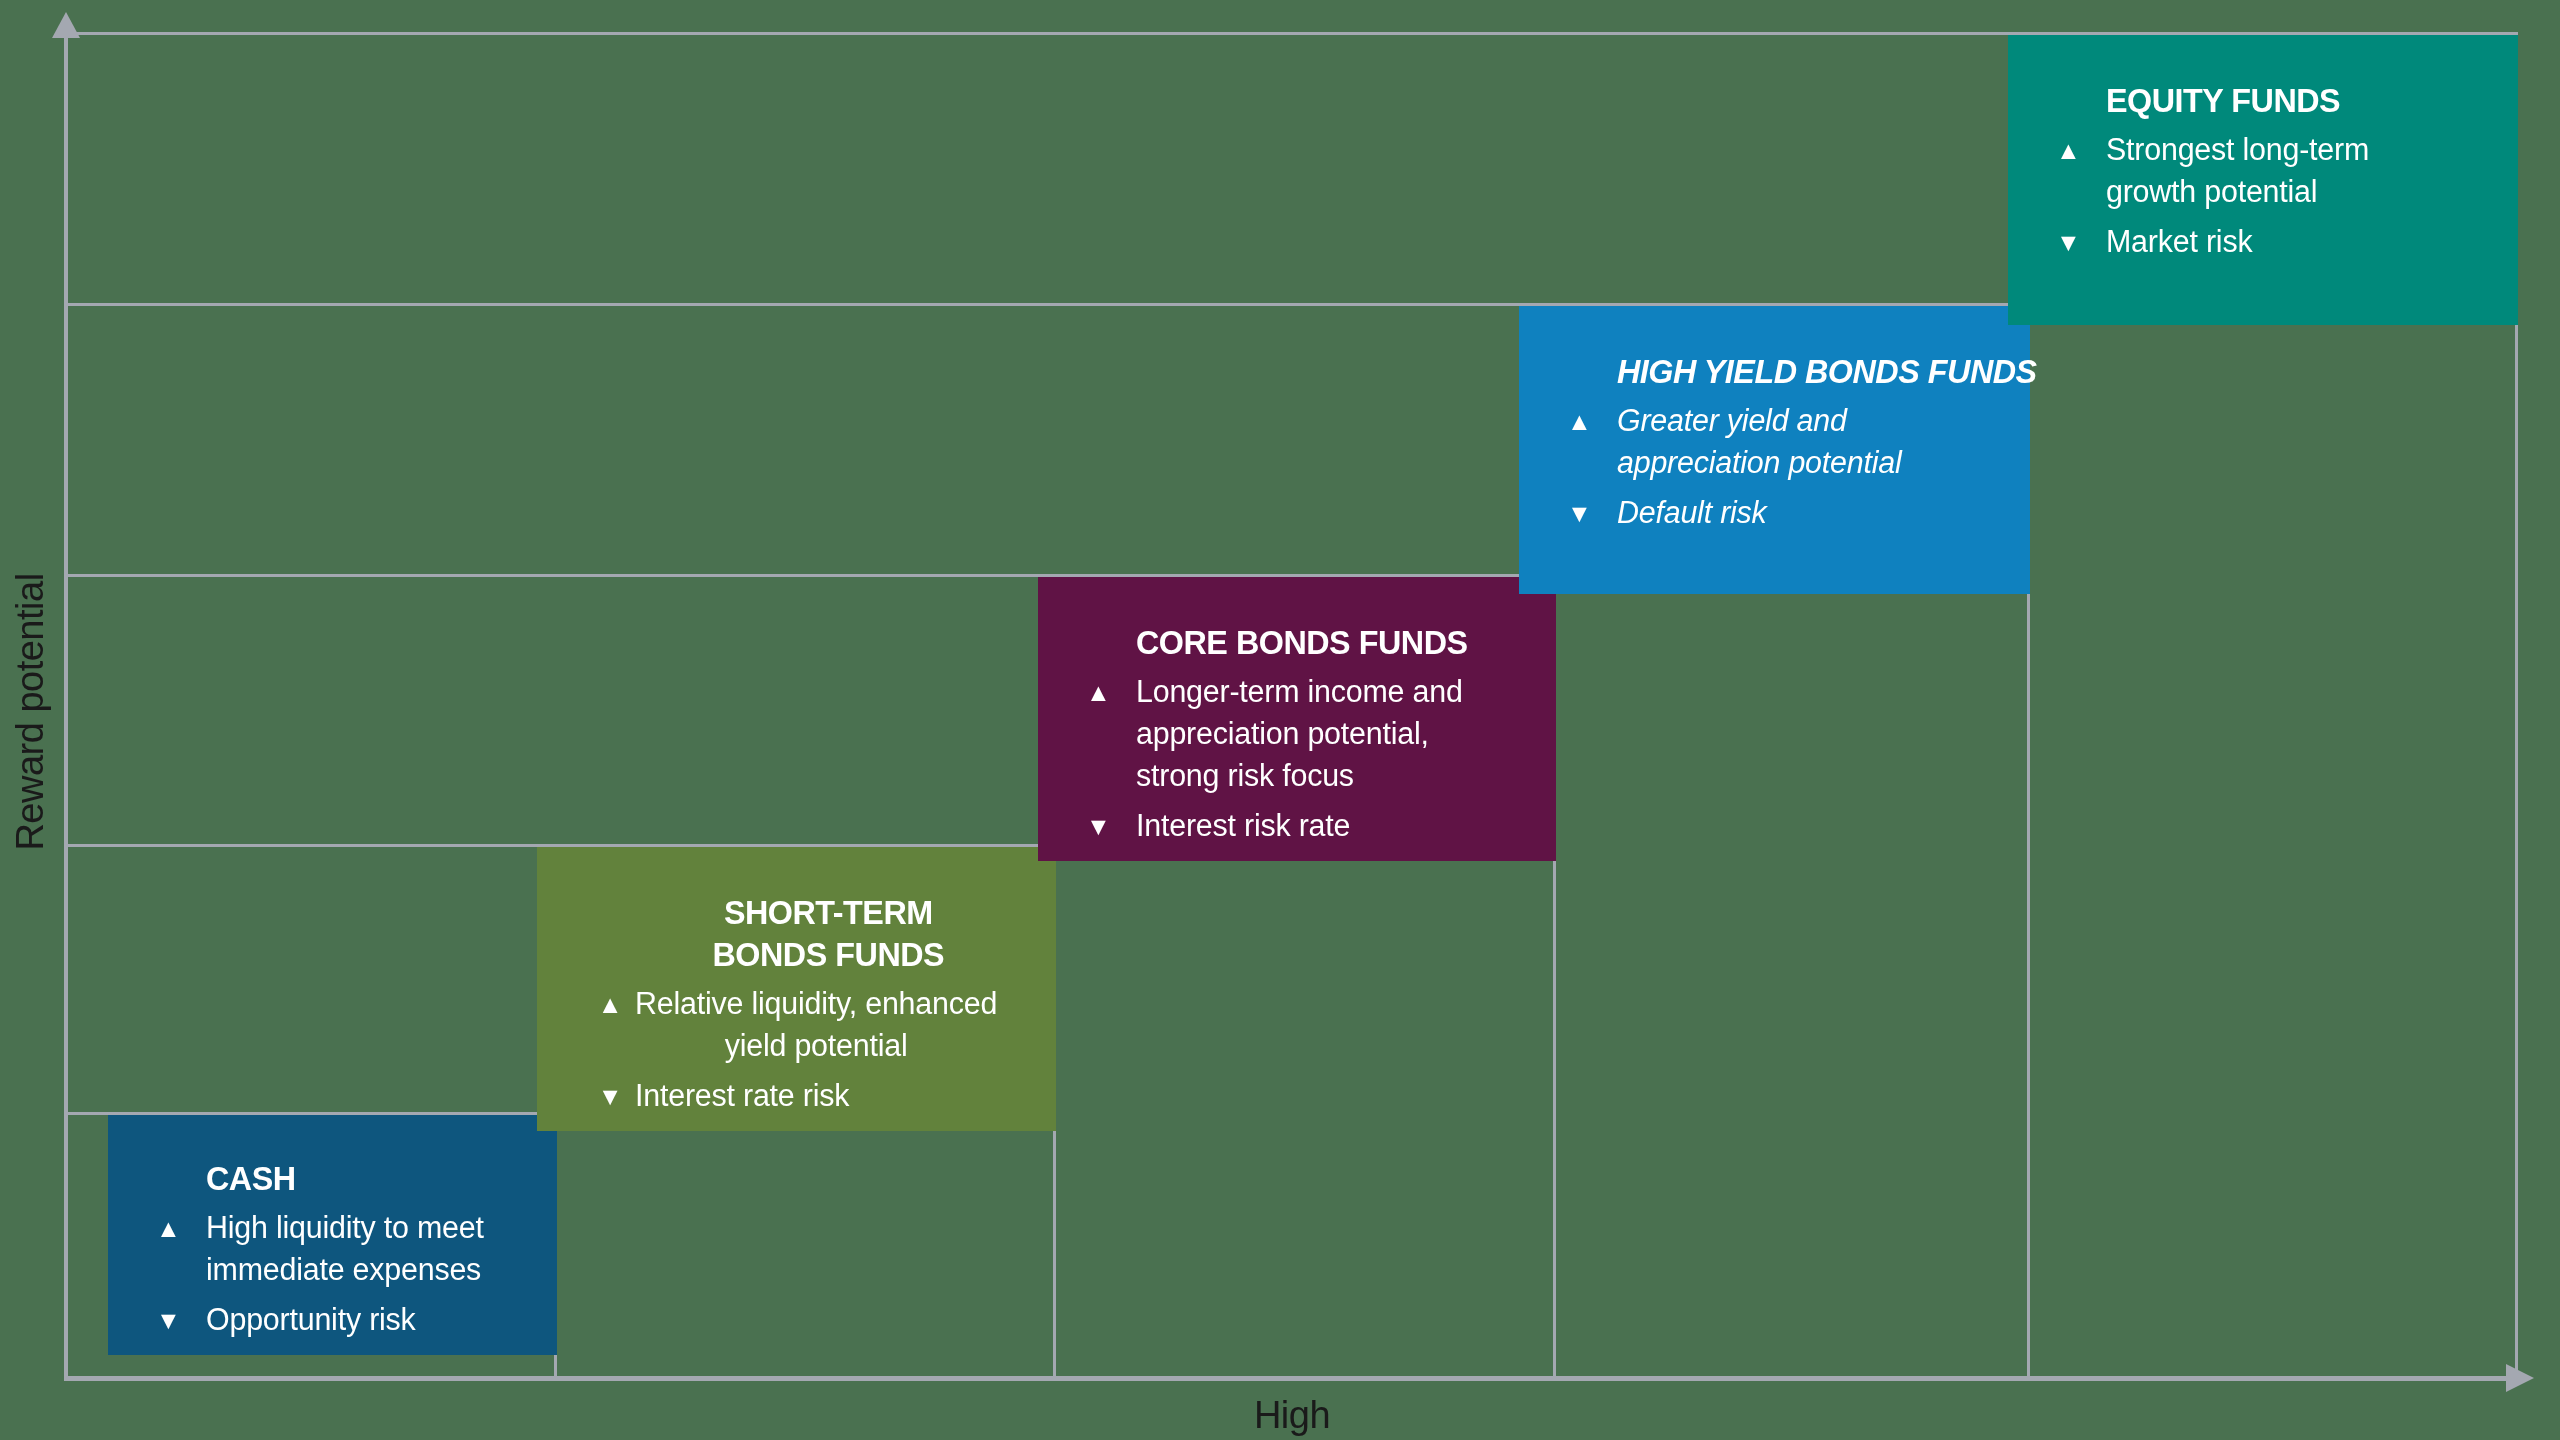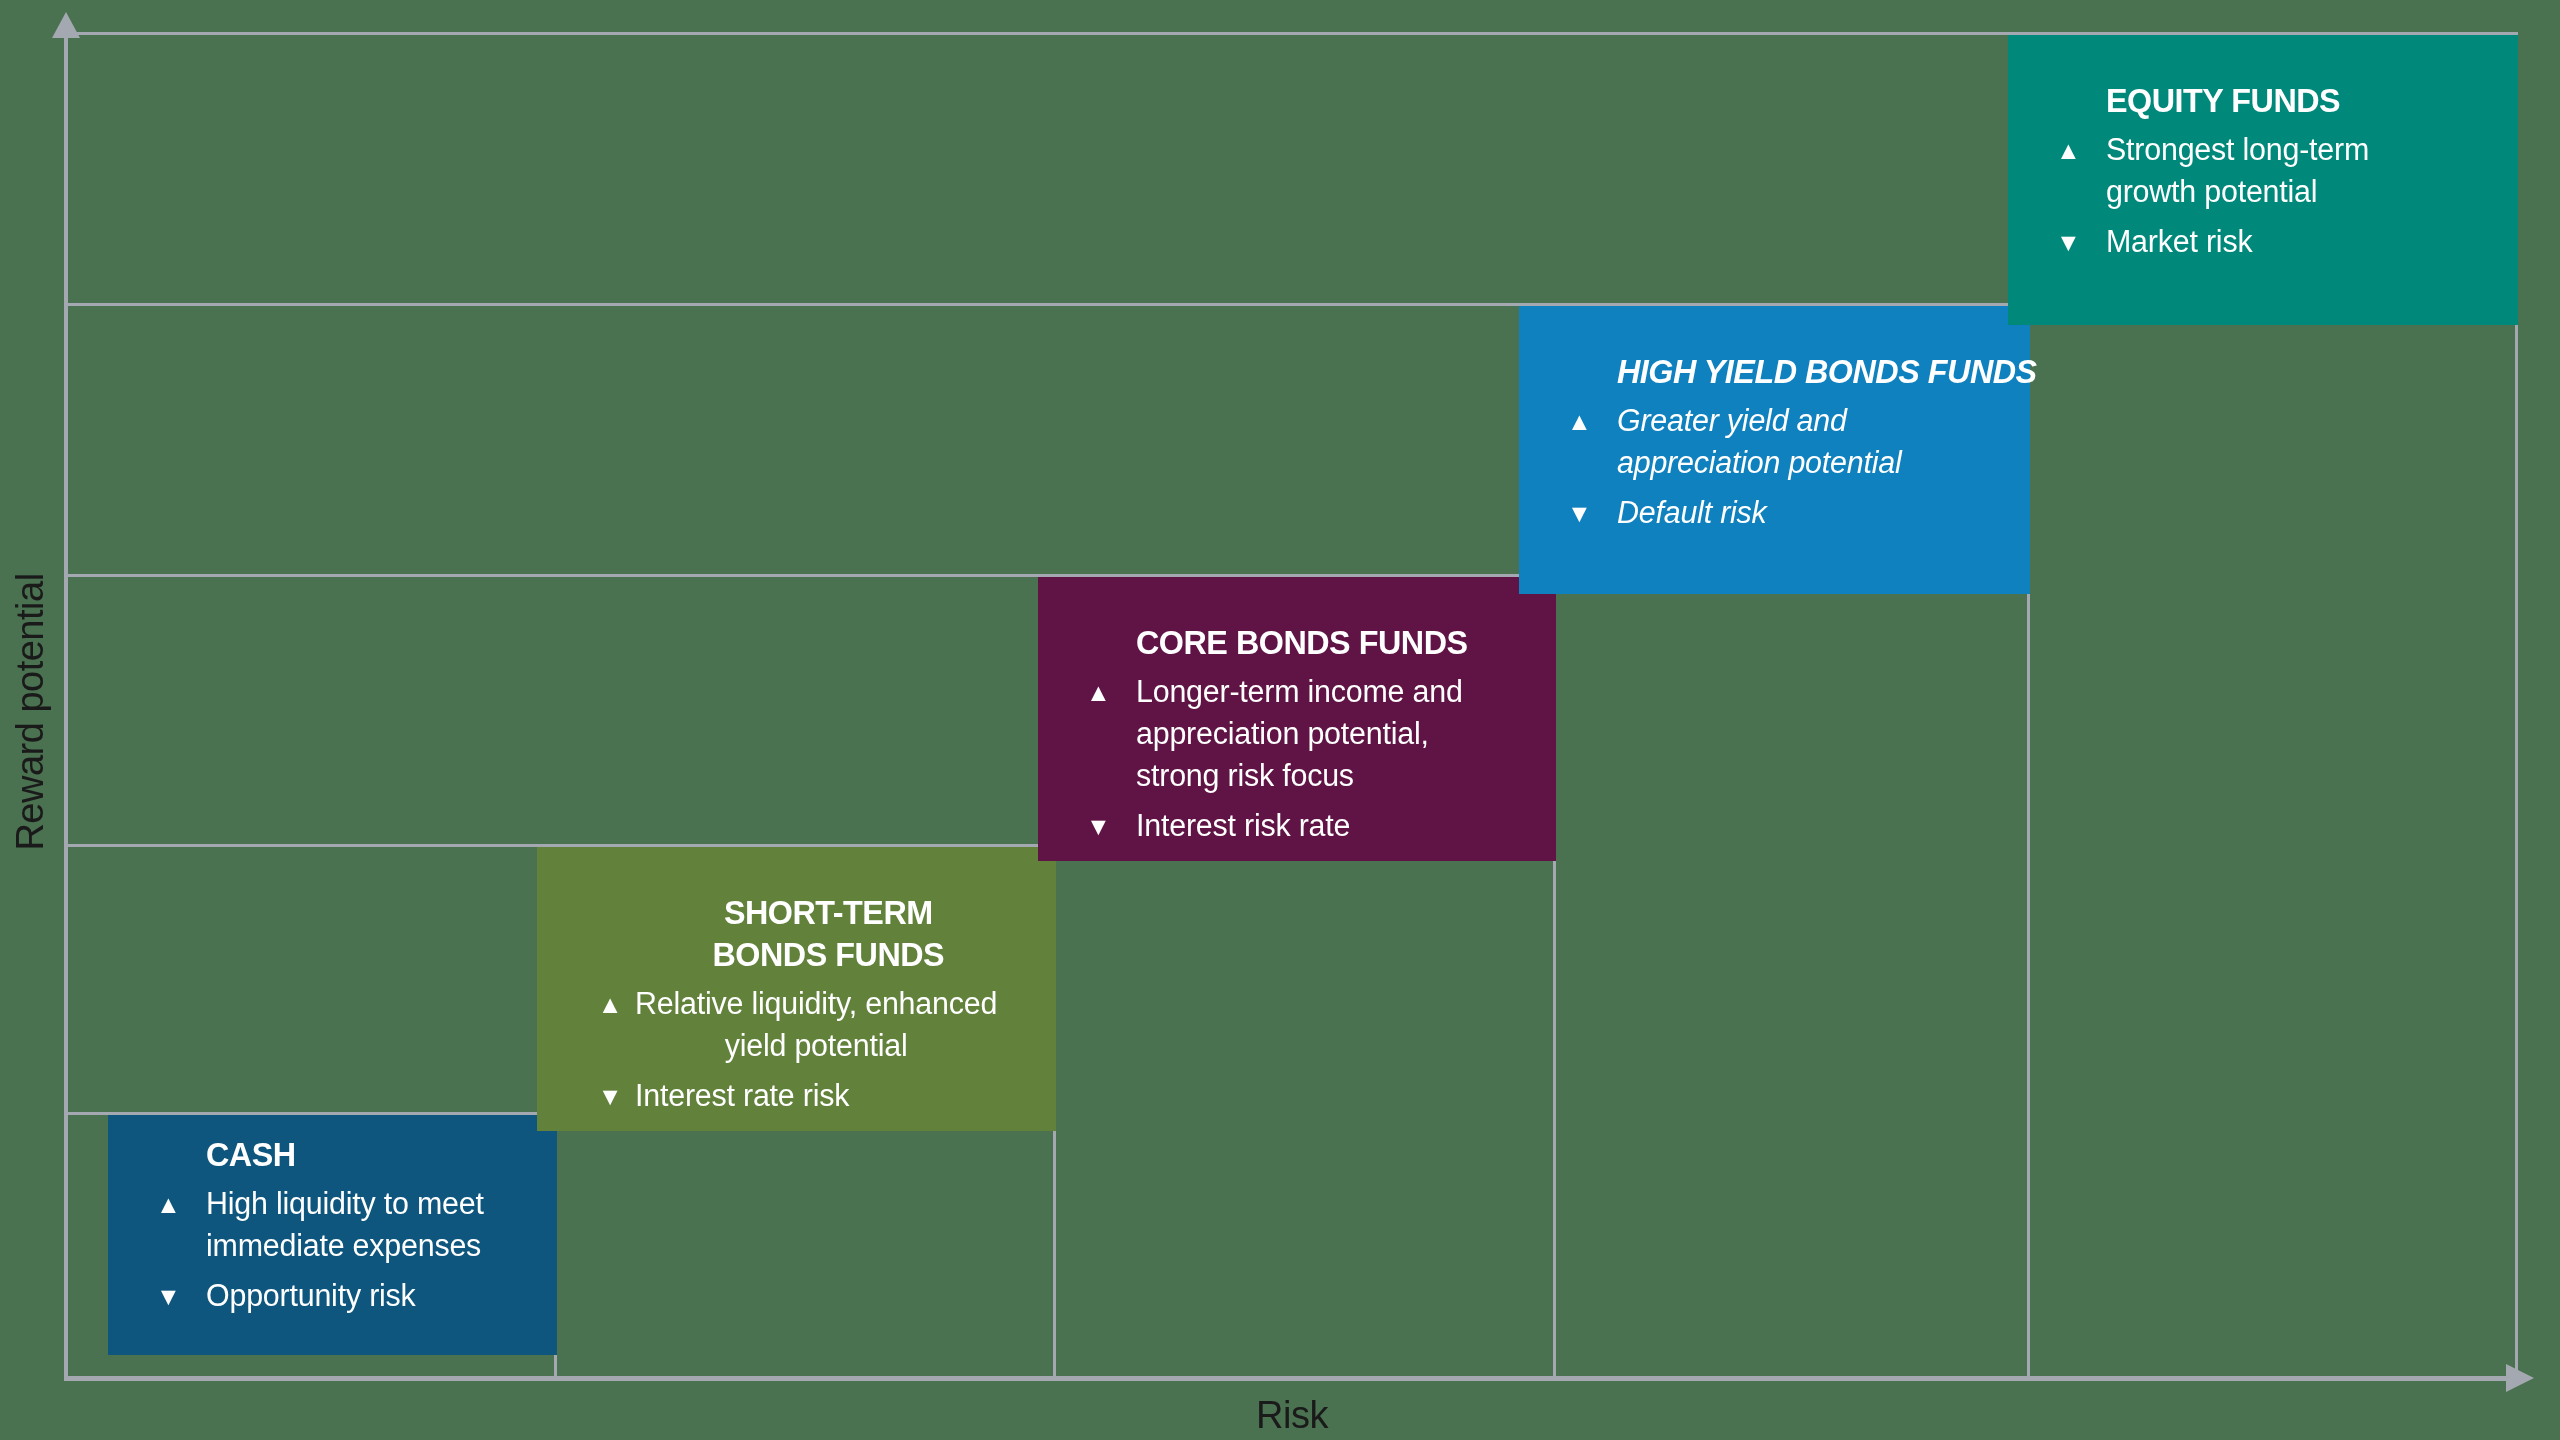--- a/index.html
+++ b/index.html
@@ -48,21 +48,21 @@
 
   
   .box{position:absolute;color:var(--box-text);}
   .box--cash {left:108px; top:1113px;width:449px;height:242px;z-index:5;}
   .box--st   {left:537px; top:845px; width:519px;height:286px;z-index:6;}
   .box--core {left:1038px;top:575px; width:518px;height:286px;z-index:7;}
   .box--hy   {left:1519px;top:304px; width:511px;height:290px;z-index:8;font-style:italic;}
   .box--eq   {left:2008px;top:33px;  width:510px;height:292px;z-index:9;}
 
   .box-inner{padding:46px 14px 0 22px;margin-left:26px;}
-  .box--cash .box-inner{padding-top:20px;}
+  .box--cash .box-inner{padding-top:44px;}
 
   .fund-title{
     margin-left:50px;margin-bottom:8px;
     font-size:34px;font-weight:bold;line-height:42px;
     white-space:pre;letter-spacing:-0.5px;
     transform:scaleX(0.95);transform-origin:left center;
   }
   .item{display:flex;align-items:flex-start;}
   .item + .item{margin-top:8px;}
   .tri{flex:none;width:50px;font-size:25px;line-height:42px;}
@@ -74,21 +74,21 @@
 </head>
 <body>
 
 <div class="stage">
 
   <div class="y-axis"></div>
   <div class="y-arrow"></div>
   <div class="x-axis"></div>
   <div class="x-arrow"></div>
   <div class="y-label">Reward potential</div>
-  <div class="x-label">Risk</div>
+  <div class="x-label">High</div>
 
   <div class="hline h1"></div>
   <div class="hline h2"></div>
   <div class="hline h3"></div>
   <div class="hline h4"></div>
   <div class="hline h5"></div>
   <div class="vline v1"></div>
   <div class="vline v2"></div>
   <div class="vline v3"></div>
   <div class="vline v4"></div>

